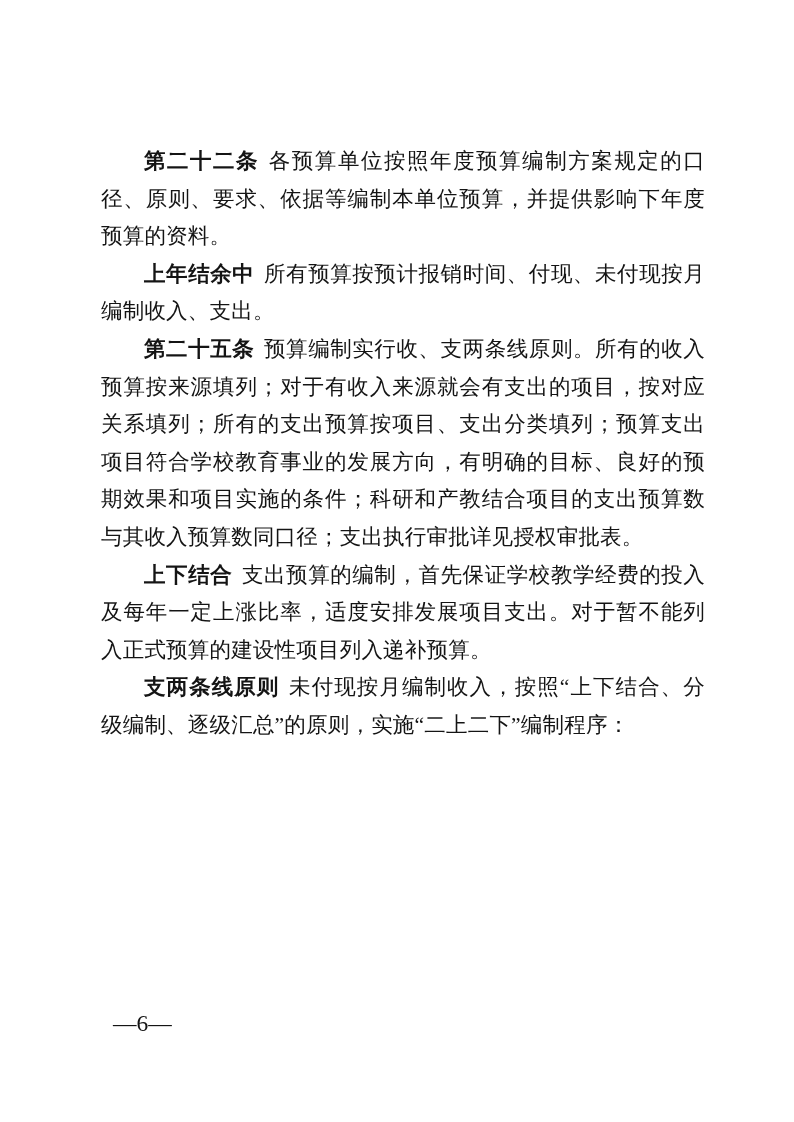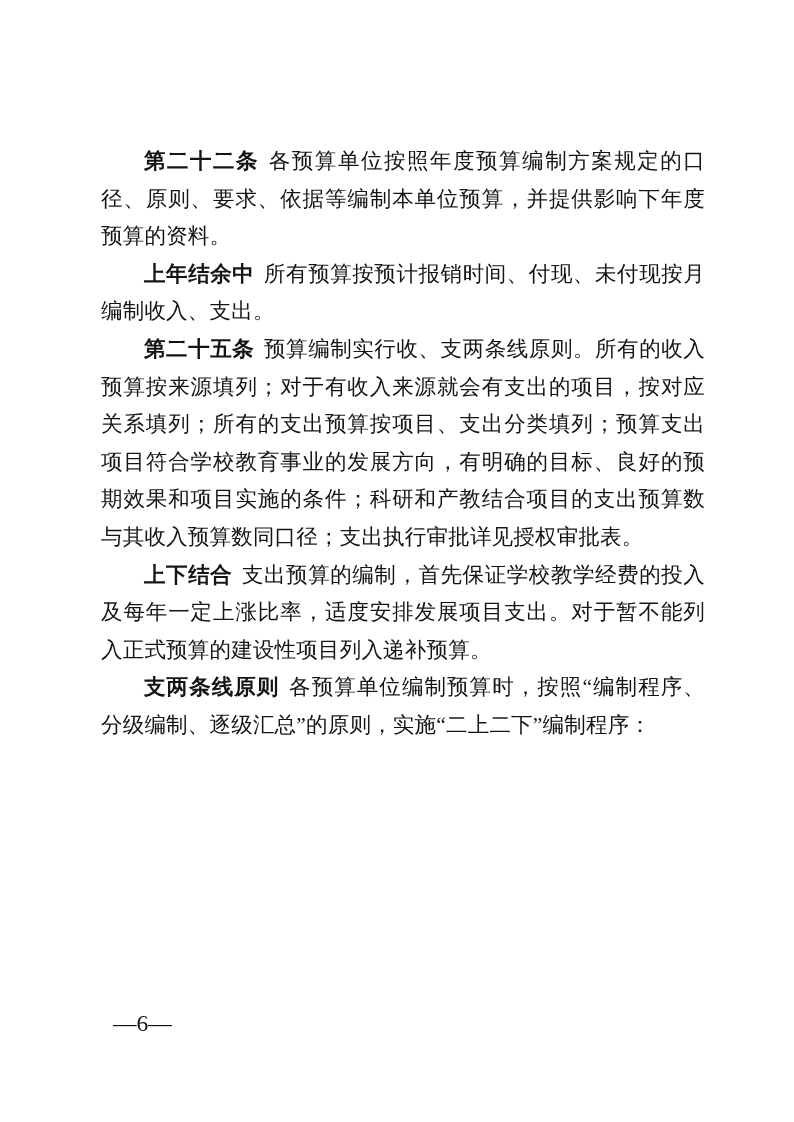--- a/index.html
+++ b/index.html
@@ -56,20 +56,20 @@
 
     <p><span class="art-head">第二十二条</span><span>各预算单位按照年度预算编制方案规定的口径、原则、要求、依据等编制本单位预算，并提供影响下年度预算的资料。</span></p>
 
     <p><span class="art-head">上年结余中</span><span>所有预算按预计报销时间、付现、未付现按月编制收入、支出。</span></p>
 
     <p><span class="art-head">第二十五条</span><span>预算编制实行收、支两条线原则。所有的收入预算按来源填列；对于有收入来源就会有支出的项目，按对应关系填列；所有的支出预算按项目、支出分类填列；预算支出项目符合学校教育事业的发展方向，有明确的目标、良好的预期效果和项目实施的条件；科研和产教结合项目的支出预算数与其收入预算数同口径；支出执行审批详见授权审批表。</span></p>
 
     <p><span class="art-head">上下结合</span><span>支出预算的编制，首先保证学校教学经费的投入及每年一定上涨比率，适度安排发展项目支出。对于暂不能列入正式预算的建设性项目列入递补预算。</span></p>
 
 
-    <p><span class="art-head">支两条线原则</span><span>各预算单位编制预算时，按照“编制程序、分级编制、逐级汇总”的原则，实施“二上二下”编制程序：</span></p>
+    <p><span class="art-head">支两条线原则</span><span>未付现按月编制收入，按照“上下结合、分级编制、逐级汇总”的原则，实施“二上二下”编制程序：</span></p>
 
 
 
   </div>
 
   <div class="page-number">—6—</div>
 </div>
 
 </body></html>

